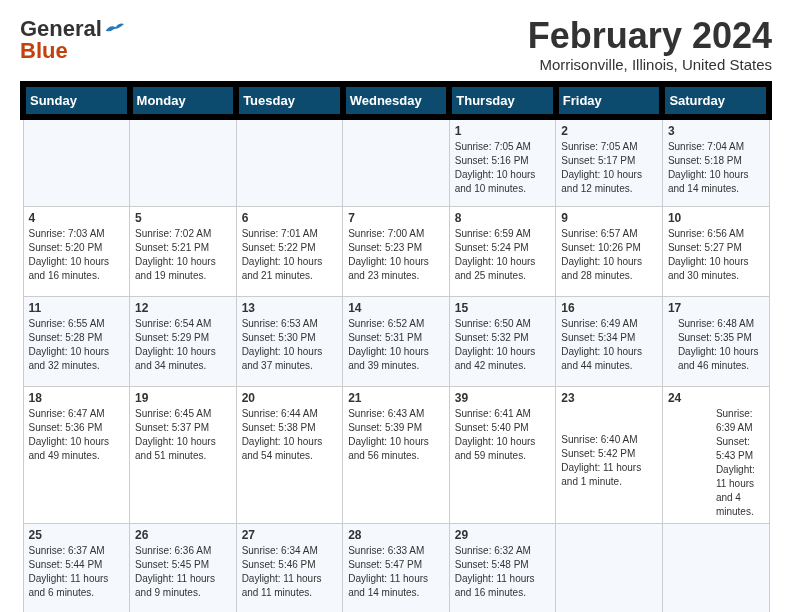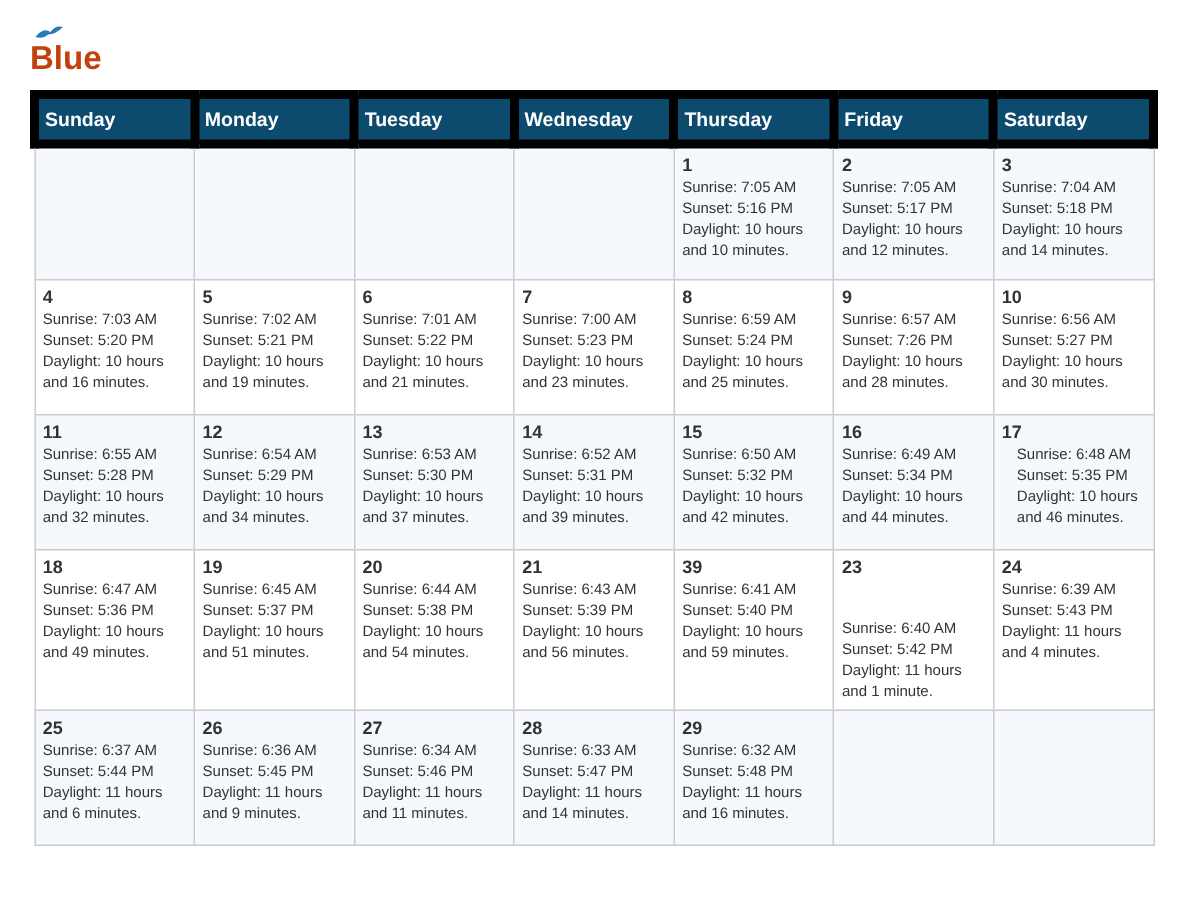--- a/index.html
+++ b/index.html
@@ -83,25 +83,30 @@
       color: #333;
       line-height: 1.4;
     }
   </style>
 </head>
 <body>
 
 <div class="header-section">
   <div class="logo">
     <div class="logo-row">
+      <span style="font-size:22px;font-weight:bold;color:#333;">General</span>
       <svg class="logo-bird" viewBox="0 0 24 16" xmlns="http://www.w3.org/2000/svg">
         <path d="M2 10 Q8 2 14 6 Q18 0 24 2 Q18 8 12 8 Q8 12 2 10Z" fill="#2a7ab8"></path>
       </svg>
     </div>
     <span style="font-size:22px;font-weight:bold;color:#c2410c;margin-top:-4px;">Blue</span>
+  </div>
+  <div class="title-section">
+    <div class="month-year">February 2024</div>
+    <div class="location">Morrisonville, Illinois, United States</div>
   </div>
 </div>
 
 <table>
   <thead>
     <tr>
       <th>Sunday</th>
       <th>Monday</th>
       <th>Tuesday</th>
       <th>Wednesday</th>
@@ -170,21 +175,21 @@
         <td>
           <span class="day-num">8</span>
           <div class="day-info" style="white-space: pre-line;">Sunrise: 6:59 AM
 Sunset: 5:24 PM
 Daylight: 10 hours
 and 25 minutes.</div>
         </td>
         <td>
           <span class="day-num">9</span>
           <div class="day-info" style="white-space: pre-line;">Sunrise: 6:57 AM
-Sunset: 7:26 PM
+Sunset: 10:26 PM
 Daylight: 10 hours
 and 28 minutes.</div>
         </td>
         <td>
           <span class="day-num">10</span>
           <div class="day-info" style="white-space: pre-line;">Sunrise: 6:56 AM
 Sunset: 5:27 PM
 Daylight: 10 hours
 and 30 minutes.</div>
         </td>
@@ -278,21 +283,21 @@
         </td>
         <td>
           <span class="day-num">23</span>
           <div class="day-info" style="white-space: pre-line; margin-top: 28px;">Sunrise: 6:40 AM
 Sunset: 5:42 PM
 Daylight: 11 hours
 and 1 minute.</div>
         </td>
         <td>
           <span class="day-num">24</span>
-          <div class="day-info" style="white-space: pre-line;">Sunrise: 6:39 AM
+          <div class="day-info" style="white-space: pre-line; margin-left: 48px;">Sunrise: 6:39 AM
 Sunset: 5:43 PM
 Daylight: 11 hours
 and 4 minutes.</div>
         </td>
       </tr>
       <tr>
         <td>
           <span class="day-num">25</span>
           <div class="day-info" style="white-space: pre-line;">Sunrise: 6:37 AM
 Sunset: 5:44 PM

